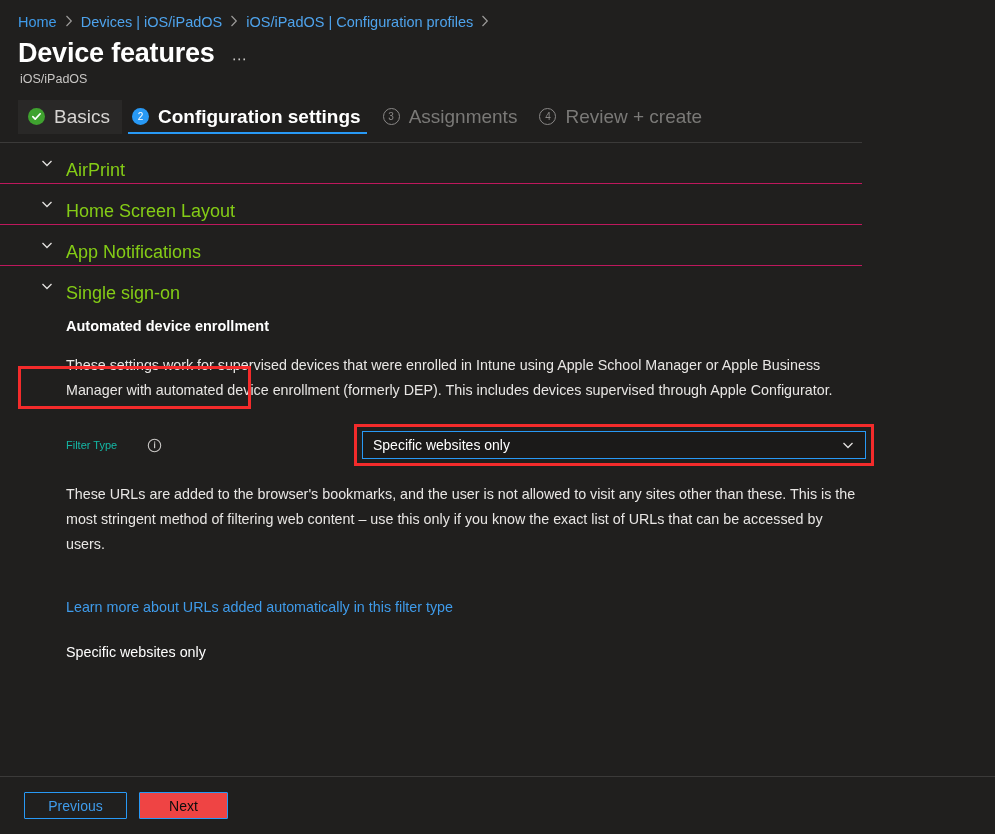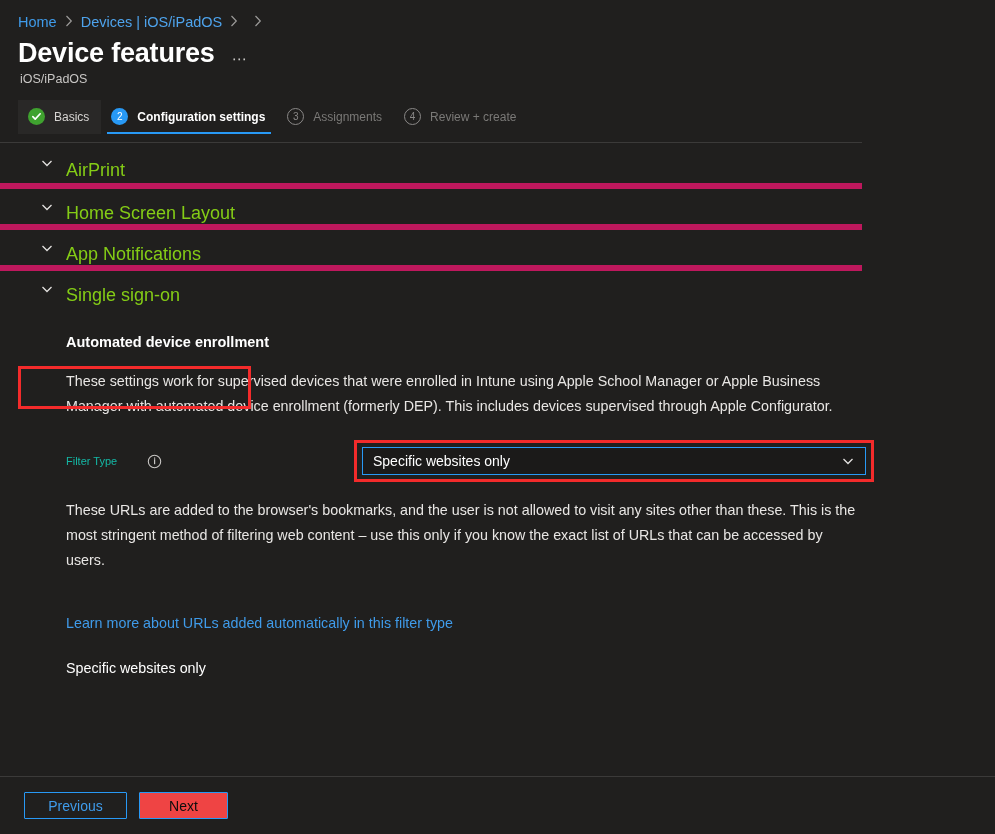--- a/index.html
+++ b/index.html
@@ -82,21 +82,21 @@
   .tab {
     display: flex;
     align-items: center;
     gap: 9px;
     padding: 6px 12px 7px 10px;
     position: relative;
     cursor: pointer;
     height: 34px;
   }
   .tab.basics { background: #292827; }
-  .tab-label { font-size: 12px; color: #d6d4d2; white-space: nowrap; }
+  .tab-label { font-size: 19px; color: #d6d4d2; white-space: nowrap; }
   .tab.active .tab-label { color: #ffffff; font-weight: bold; }
   .tab.disabled .tab-label { color: #7a7977; }
   .tab.active::after {
     content: "";
     position: absolute;
     left: 6px; right: 6px; bottom: 0;
     height: 2.5px;
     background: #2899f5;
   }
   .badge {
@@ -112,21 +112,21 @@
   .badge.pending { border: 1px solid #8a8887; color: #8a8887; }
 
   
   .sections { margin-top: 8px; }
   .section-row {
     position: relative;
     height: 41px;
     display: flex;
     align-items: center;
     padding-left: 40px;
-    border-top: 6px solid #be185d;
+    border-top: 1px solid #be185d;
     width: 862px;
     cursor: pointer;
   }
   .section-row:first-child { border-top: 1px solid #3b3a39; }
   .chev {
     position: absolute;
     left: 40px;
     width: 14px; height: 14px;
     color: #e3e1df;
   }
@@ -144,21 +144,21 @@
     left: 18px;
     top: 366px;
     width: 233px;
     height: 43px;
     border: 3px solid #f32b2b;
     pointer-events: none;
     z-index: 5;
   }
 
   
-  .panel { padding: 0 0 0 66px; margin-top: 28px; }
+  .panel { padding: 0 0 0 66px; margin-top: 12px; }
   .panel-heading {
     font-size: 14.5px;
     font-weight: bold;
     color: #ffffff;
     margin-bottom: 19px;
   }
   .panel-para {
     font-size: 14.3px;
     color: #e8e6e4;
     line-height: 25px;
@@ -280,20 +280,21 @@
     <svg width="8" height="12" viewBox="0 0 8 12">
         <path d="M1.5 1 L6.3 6 L1.5 11" stroke="#9b9a99" stroke-width="1.2" fill="none"></path>
       </svg>
   </span>
   <span class="crumb">Devices | iOS/iPadOS</span>
   <span class="crumb-sep">
     <svg width="8" height="12" viewBox="0 0 8 12">
         <path d="M1.5 1 L6.3 6 L1.5 11" stroke="#9b9a99" stroke-width="1.2" fill="none"></path>
       </svg>
   </span>
+  <span class="crumb">iOS/iPadOS | Configuration profiles</span>
   <span class="crumb-sep">
     <svg width="8" height="12" viewBox="0 0 8 12">
         <path d="M1.5 1 L6.3 6 L1.5 11" stroke="#9b9a99" stroke-width="1.2" fill="none"></path>
       </svg>
   </span>
 </div>
 
 <div class="title-row">
   <div class="page-title">Device features</div>
   <div class="ellipsis-btn">⋯</div>

